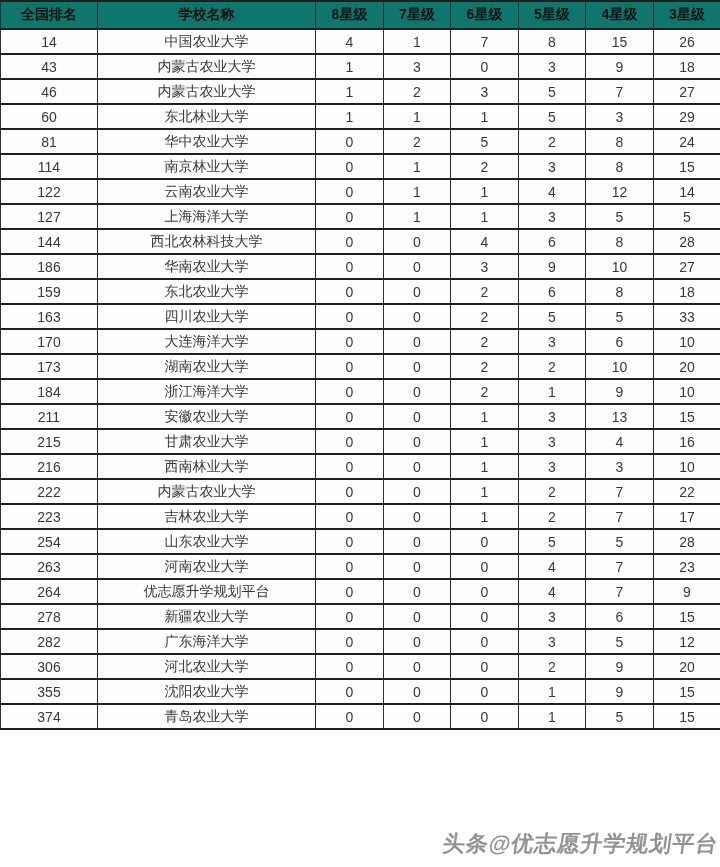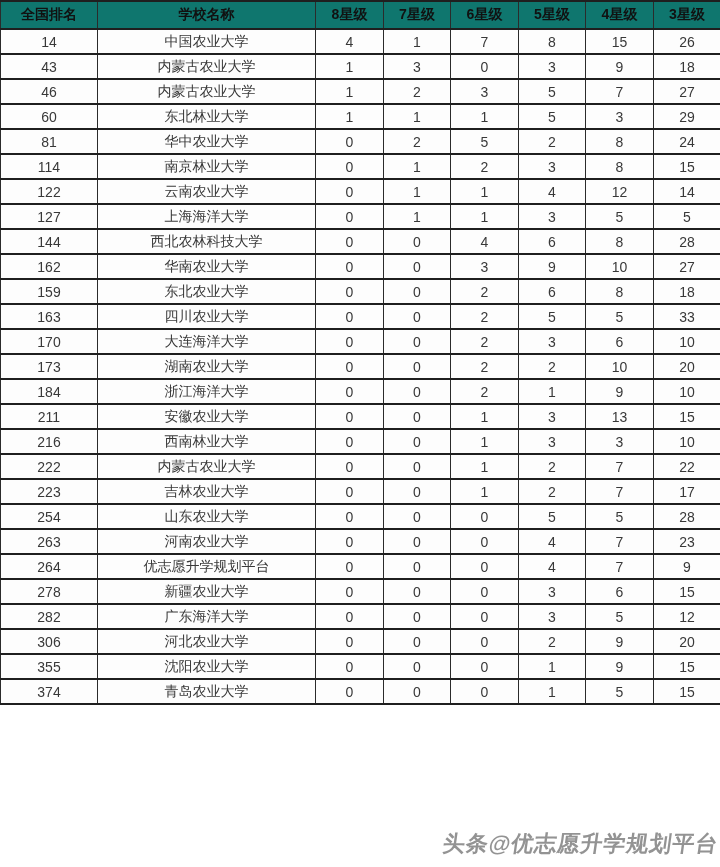--- a/index.html
+++ b/index.html
@@ -178,21 +178,21 @@
           <td>144</td>
           <td>西北农林科技大学</td>
           <td>0</td>
           <td>0</td>
           <td>4</td>
           <td>6</td>
           <td>8</td>
           <td>28</td>
         </tr>
         <tr>
-          <td>162</td>
+          <td>186</td>
           <td>华南农业大学</td>
           <td>0</td>
           <td>0</td>
           <td>3</td>
           <td>9</td>
           <td>10</td>
           <td>27</td>
         </tr>
         <tr>
           <td>159</td>
@@ -246,20 +246,30 @@
         </tr>
         <tr>
           <td>211</td>
           <td>安徽农业大学</td>
           <td>0</td>
           <td>0</td>
           <td>1</td>
           <td>3</td>
           <td>13</td>
           <td>15</td>
+        </tr>
+        <tr>
+          <td>215</td>
+          <td>甘肃农业大学</td>
+          <td>0</td>
+          <td>0</td>
+          <td>1</td>
+          <td>3</td>
+          <td>4</td>
+          <td>16</td>
         </tr>
         <tr>
           <td>216</td>
           <td>西南林业大学</td>
           <td>0</td>
           <td>0</td>
           <td>1</td>
           <td>3</td>
           <td>3</td>
           <td>10</td>

